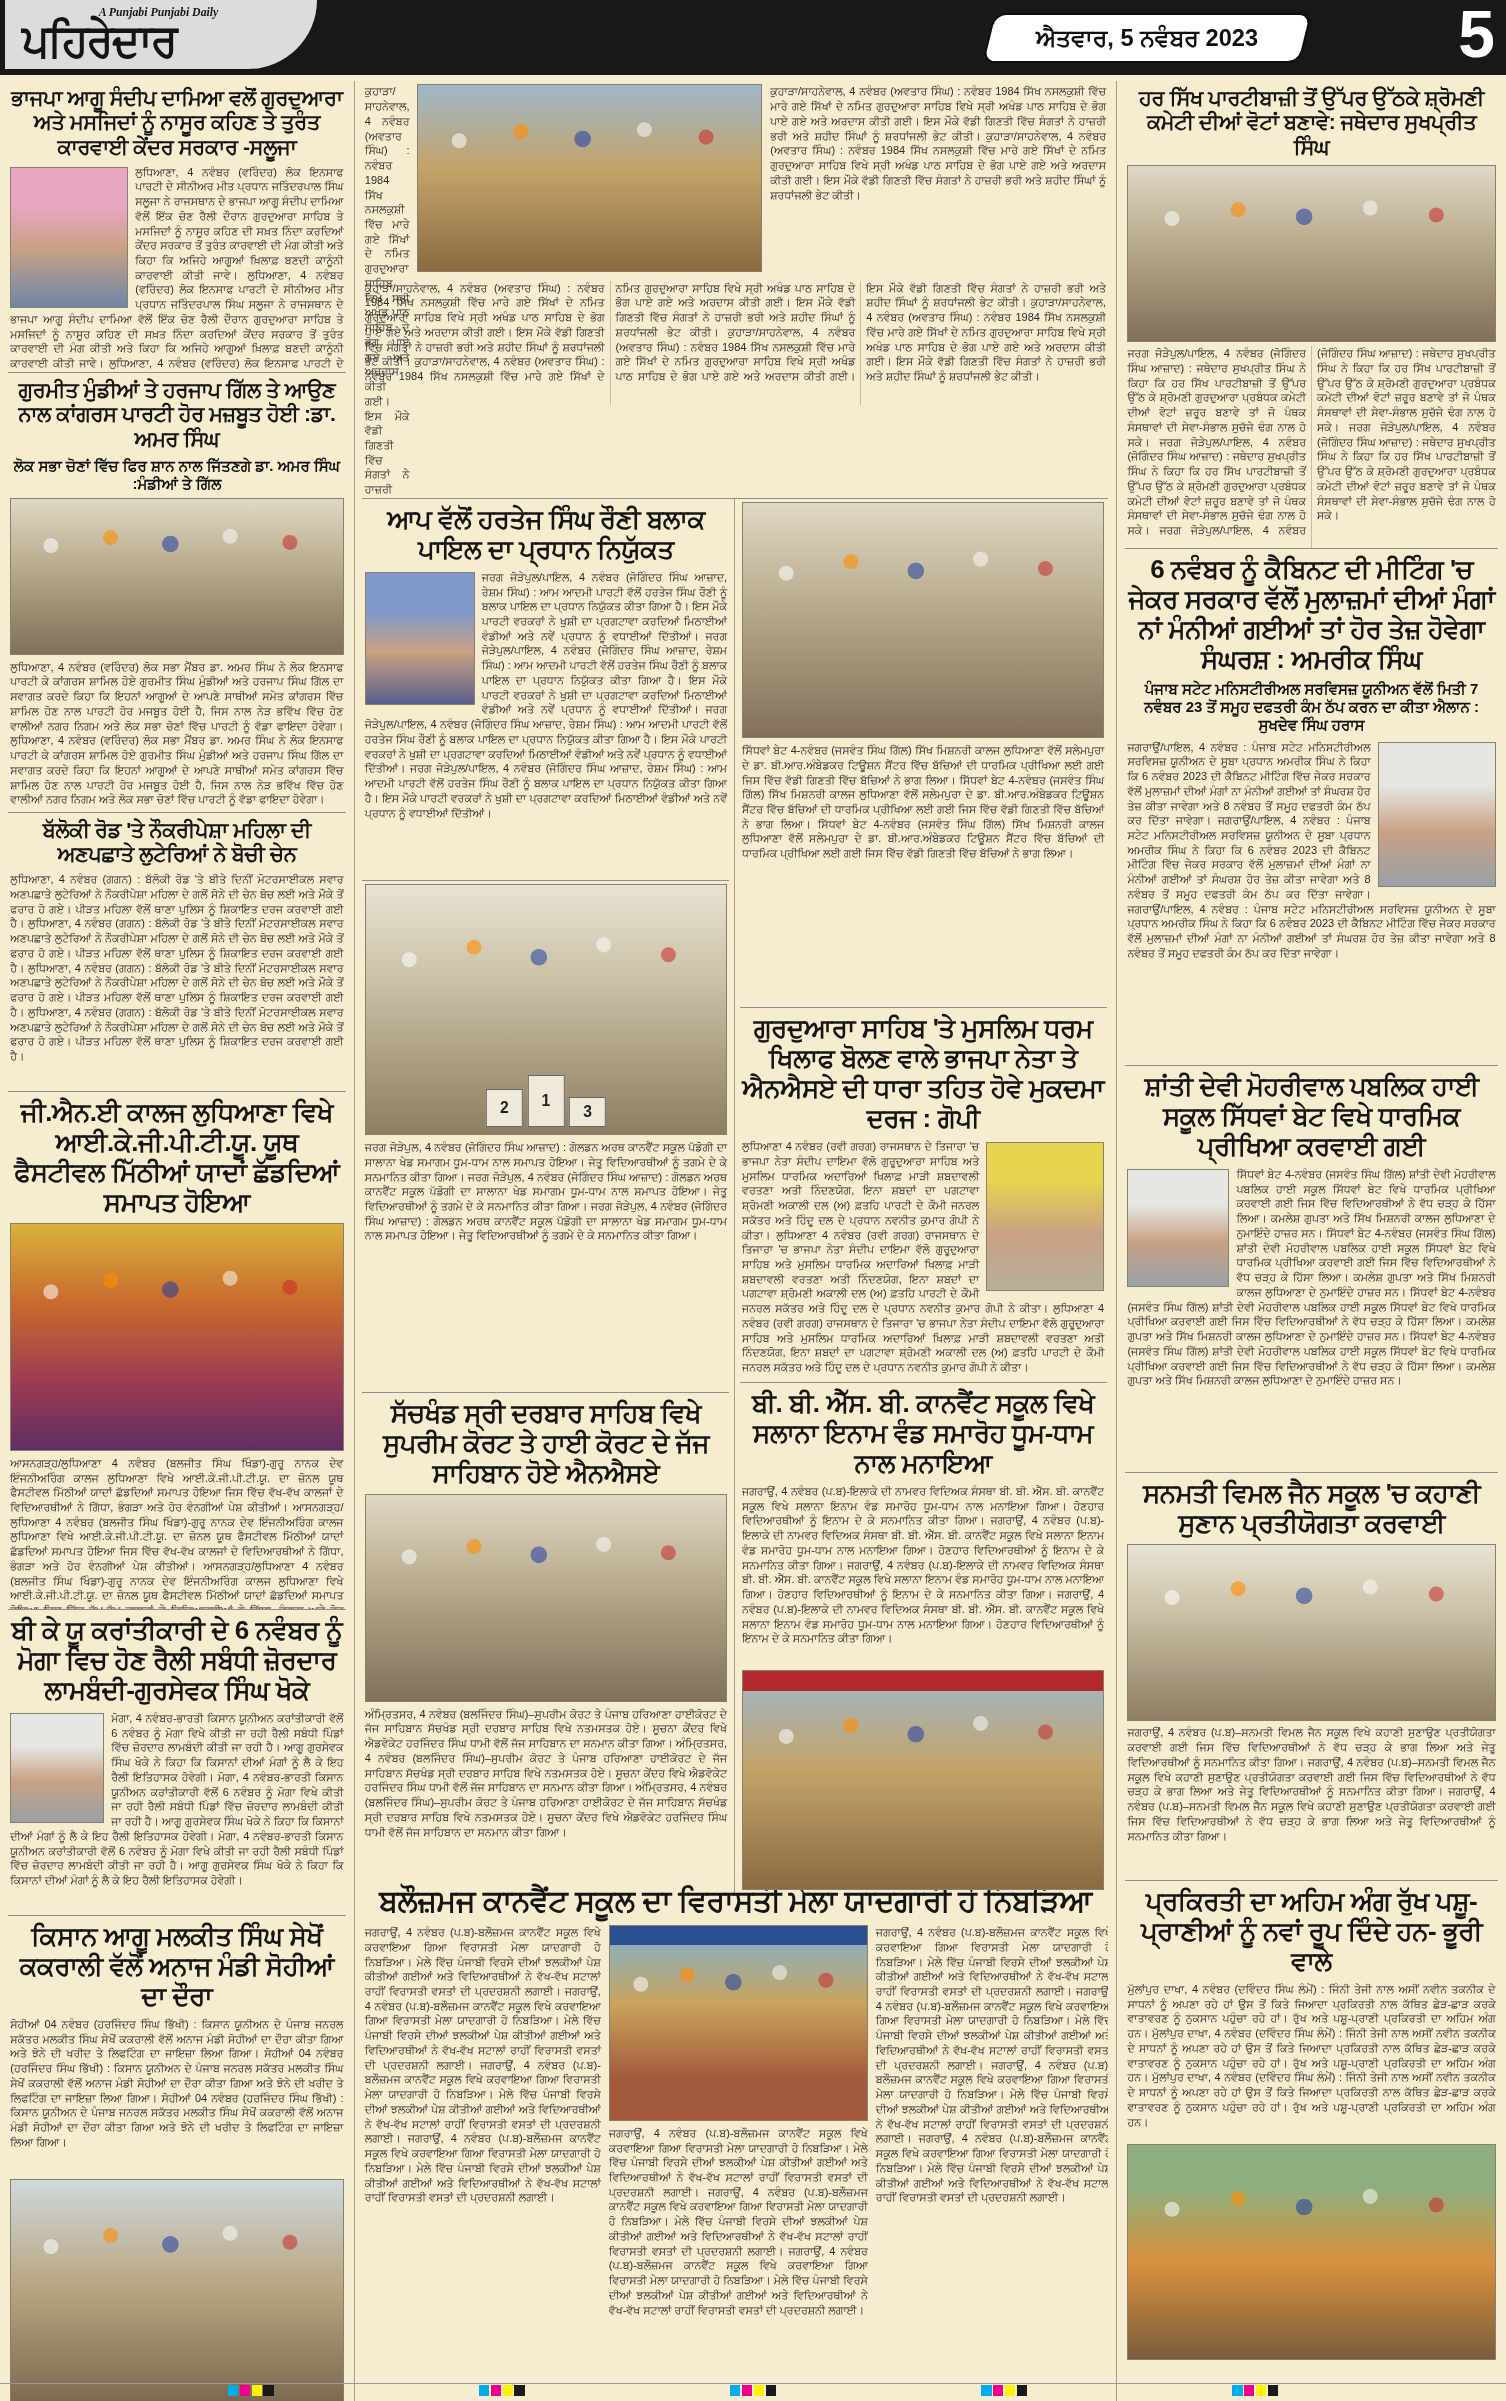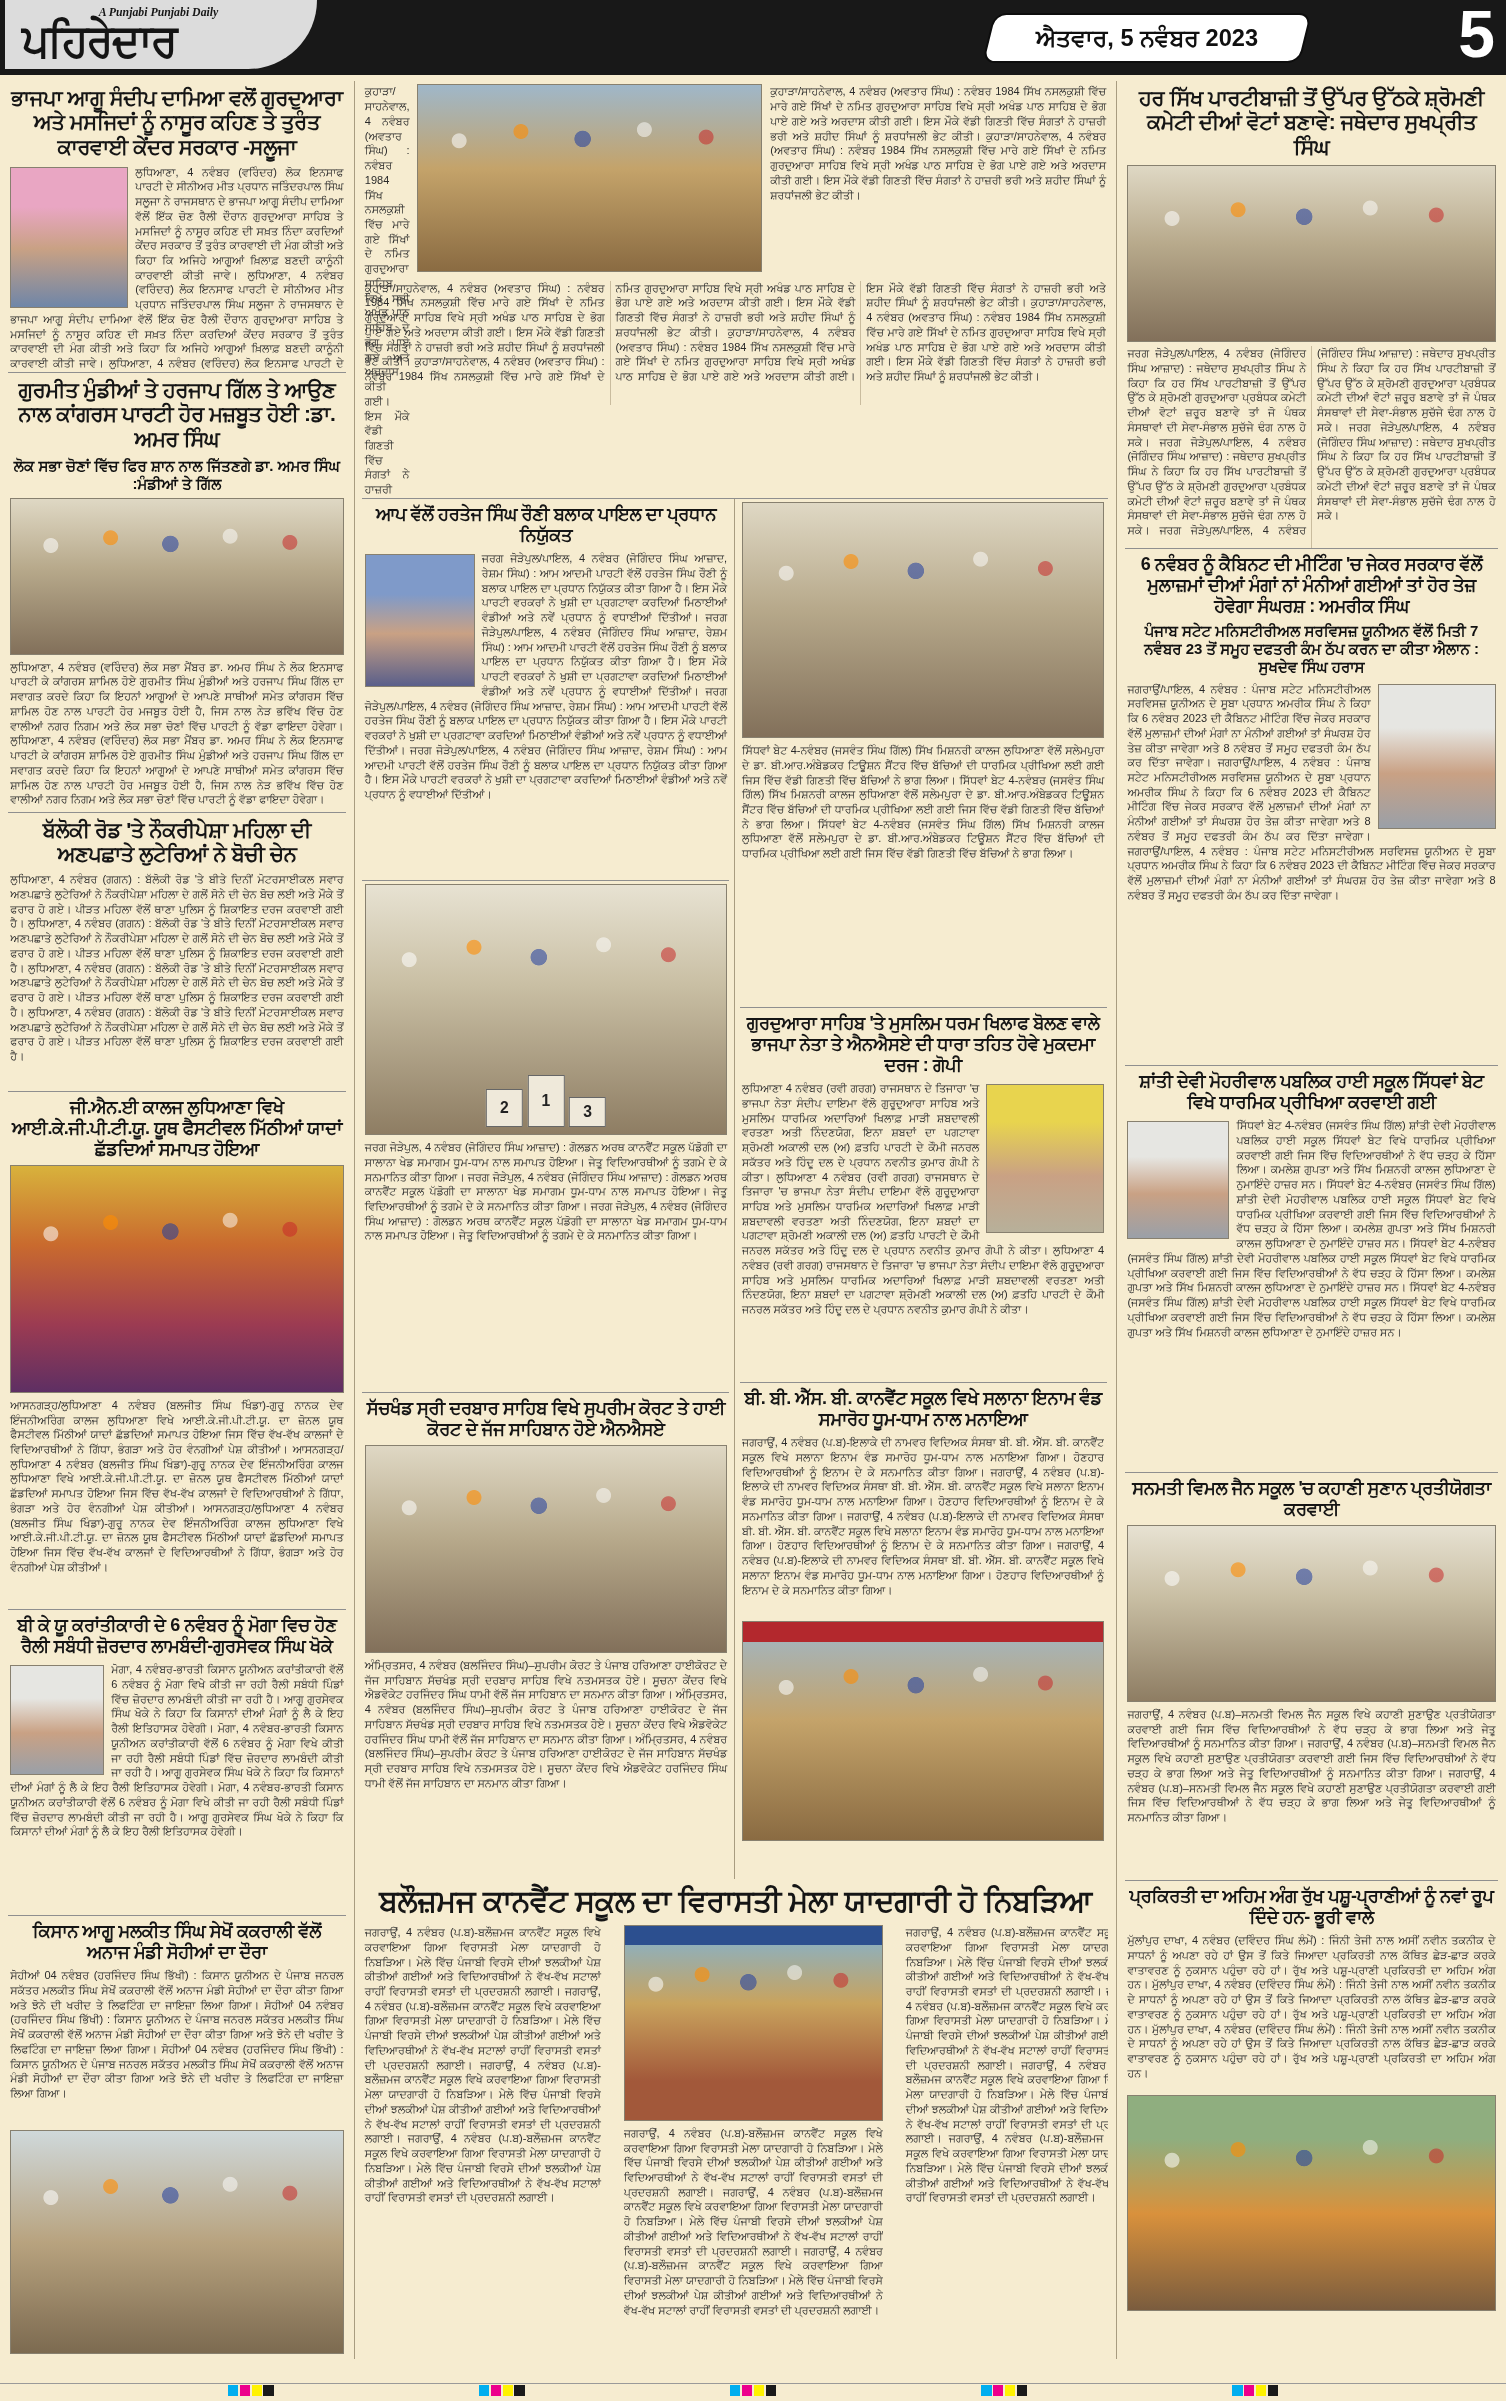--- a/index.html
+++ b/index.html
@@ -13,21 +13,21 @@
   .datepill span{transform:skewX(14deg);font-size:23.6px;font-weight:bold;color:#101010}
   .pageno{position:absolute;right:11px;top:-3.1px;font-size:66px;font-weight:900;color:#ffffff;line-height:75px}
   
   .content{position:relative;display:grid;grid-template-columns:338px 0.8px 746px 0.8px 373px;column-gap:7.9px;padding:6.3px 7.9px 0;height:2283px;box-sizing:border-box}
   .vrule{background:#a89c80;width:0.8px}
   .col{display:flex;flex-direction:column;min-width:0}
   .art{overflow:hidden;border-bottom:1.6px solid #8f8f8f;padding:3.1px 2.4px 4.7px;box-sizing:border-box;flex:none}
   .art:last-child{border-bottom:none}
   .hl{font-weight:bold;color:#151515;text-align:center;margin:1.6px 0 5.5px;line-height:1.16;letter-spacing:-0.4px}
   .hl1{font-size:21px}
-  .hl2{font-size:18px}
+  .hl2{font-size:26px}
   .hlmain{font-size:36px;margin:3.1px 0 7.9px}
   .hlwide{font-size:30px;margin:1.6px 0 6.3px}
   .sub{font-weight:bold;text-align:center;font-size:15px;margin:0 0 5.5px;color:#111}
   .body{font-size:11px;line-height:1.34;text-align:justify;color:#2a2a2a;margin:0}
   .cols2{column-count:2;column-gap:11px;column-rule:0.8px solid #c9bc9e}
   .cols3{column-count:3;column-gap:11px;column-rule:0.8px solid #c9bc9e}
   .pL{float:left;margin:2.4px 7px 3.1px 0}
   .pR{float:right;margin:2.4px 0 3.1px 7px}
   
   .ph{position:relative;border:0.8px solid #87806f;box-sizing:border-box;overflow:hidden;background:#b29a76}
@@ -49,21 +49,21 @@
   .ph-yellow{background:linear-gradient(180deg,#e8d44e 25%,#c9a184 62%,#b7b09a)}
   .ph-white{background:linear-gradient(180deg,#e6e6e2 30%,#c9a184 62%,#9aa0a8)}
   .banner-red::before{content:"";position:absolute;top:0;left:0;right:0;height:20.4px;background:#b3282d;z-index:1}
   .banner-blue::before{content:"";position:absolute;top:0;left:0;right:0;height:19px;background:#2c4f8f;z-index:1}
   .podium{position:absolute;bottom:7.9px;left:50%;transform:translateX(-50%);display:flex;align-items:flex-end;gap:4.7px}
   .podium b{display:flex;align-items:center;justify-content:center;background:#efe9da;color:#222;border:0.8px solid #666;font-size:15.7px;width:35px}
   .podium b:nth-child(1){height:36px}.podium b:nth-child(2){height:50px}.podium b:nth-child(3){height:28px}
   
   .subgrid{display:grid;grid-template-columns:367px 0.8px 367px;column-gap:4.7px}
   .mainrow{display:flex;gap:7.9px}
-  .blossrow{display:grid;grid-template-columns:236px 259px 236px;column-gap:23px}
+  .blossrow{display:grid;grid-template-columns:236px 259px 236px;column-gap:8px}
   
   .marks{position:absolute;left:0;right:0;bottom:4.7px;height:12.6px;display:flex;justify-content:space-between;padding:0 228px;border-top:0.8px solid #9a9a9a}
   .mgroup{display:flex;gap:1.6px;margin-top:1.6px}
   .mgroup span{width:10.2px;height:10.2px;display:block}
 </style>
 </head>
 <body>
 
 <div class="hdr">
   <div class="masthead">

